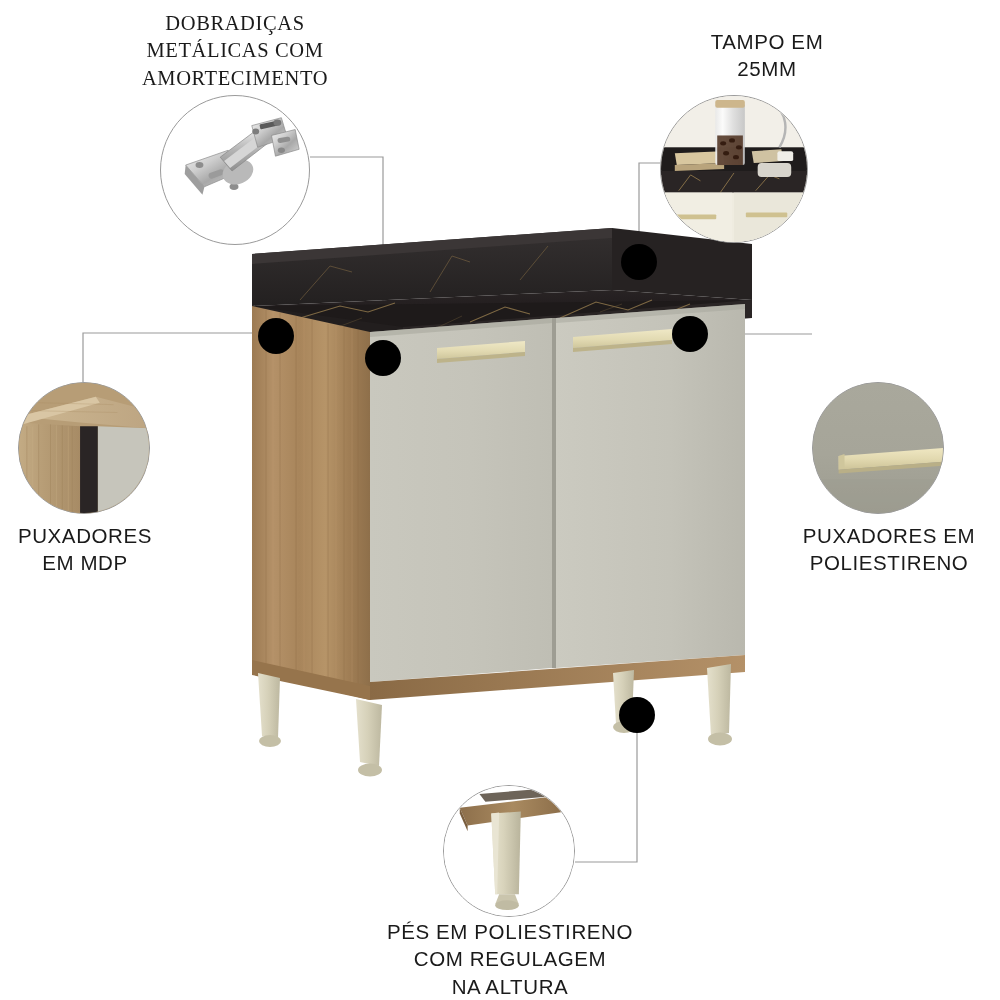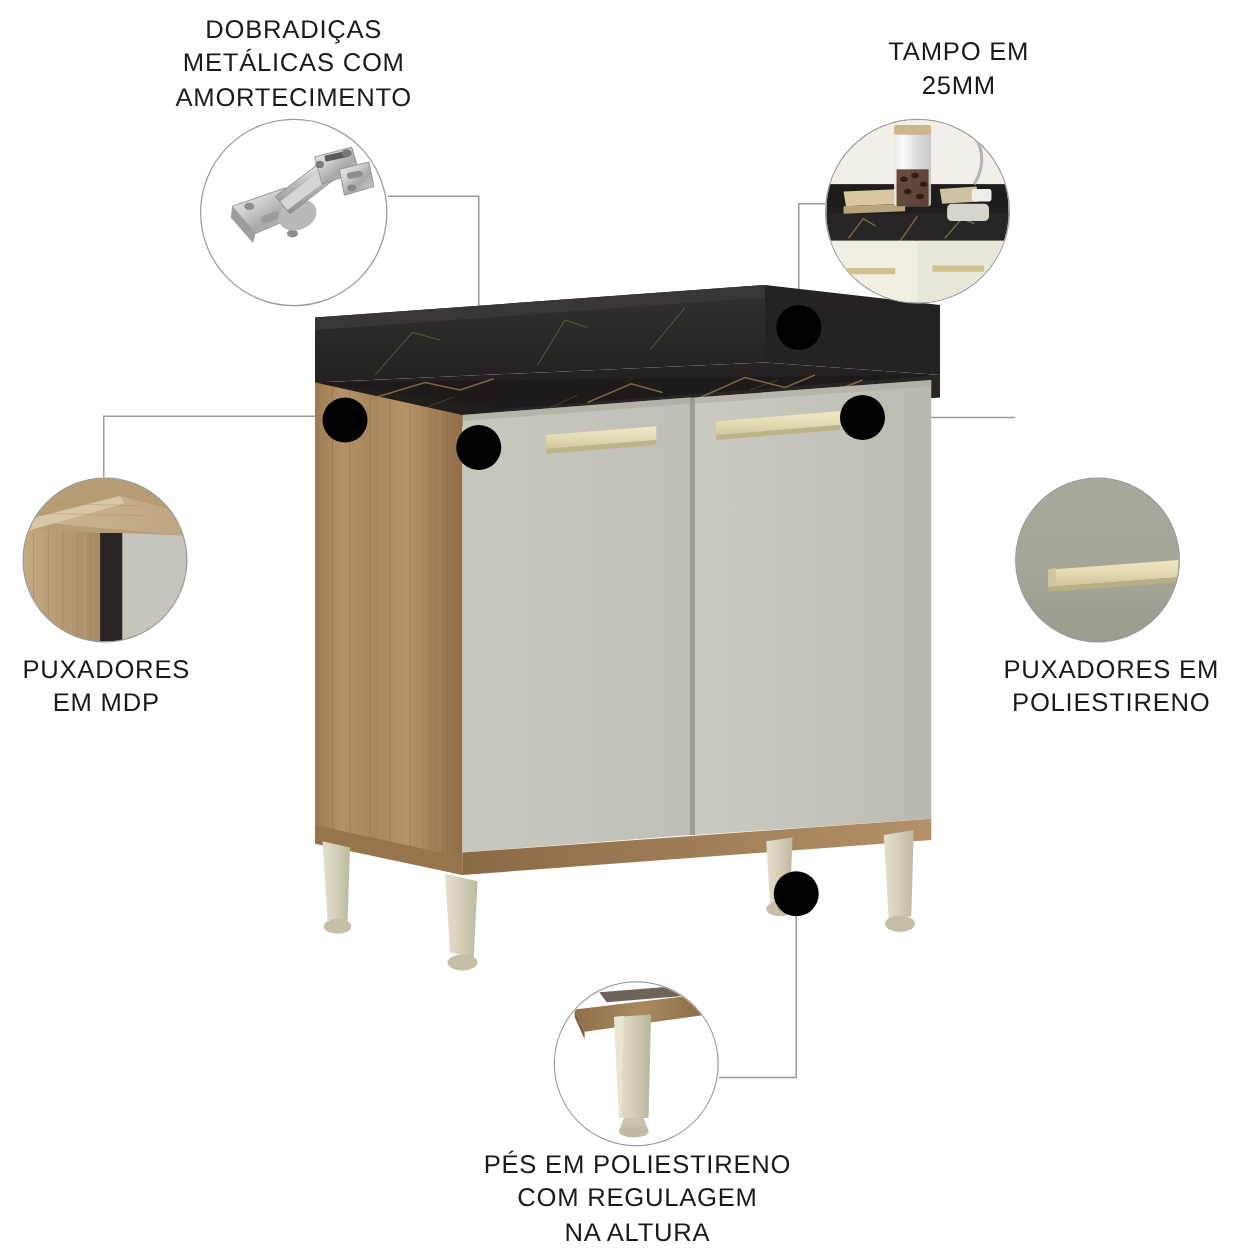--- a/index.html
+++ b/index.html
@@ -399,21 +399,21 @@
       <ellipse cx="64" cy="121" rx="12" ry="5" fill="#c0bba3"></ellipse>
     </svg>
   </div>
 
   <div class="dot" style="left:365px;top:340px;width:36px;height:36px;"></div>
   <div class="dot" style="left:621px;top:244px;width:36px;height:36px;"></div>
   <div class="dot" style="left:258px;top:318px;width:36px;height:36px;"></div>
   <div class="dot" style="left:672px;top:316px;width:36px;height:36px;"></div>
   <div class="dot" style="left:619px;top:697px;width:36px;height:36px;"></div>
 
-  <div class="callout-label" style="left:95px;top:10px;width:280px;">DOBRADIÇAS
+  <div class="callout-label" style="left:95px;top:10px;width:280px;font-family:Liberation Serif, serif;">DOBRADIÇAS
 METÁLICAS COM
 AMORTECIMENTO</div>
 
   <div class="callout-label" style="left:642px;top:28px;width:250px;">TAMPO EM
 25MM</div>
 
   <div class="callout-label" style="left:0px;top:522px;width:170px;">PUXADORES
 EM MDP</div>
 
   <div class="callout-label" style="left:340px;top:918px;width:340px;">PÉS EM POLIESTIRENO

